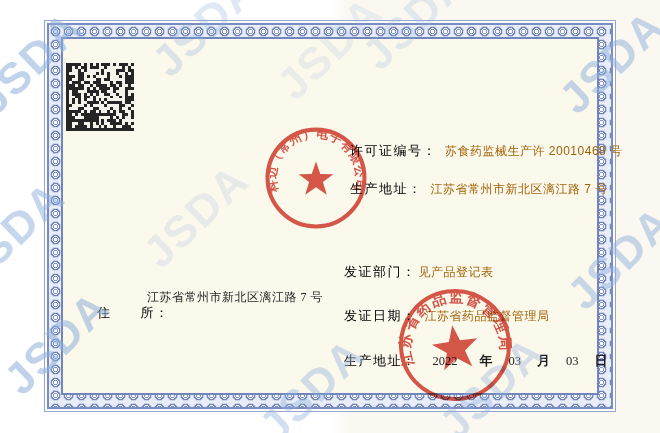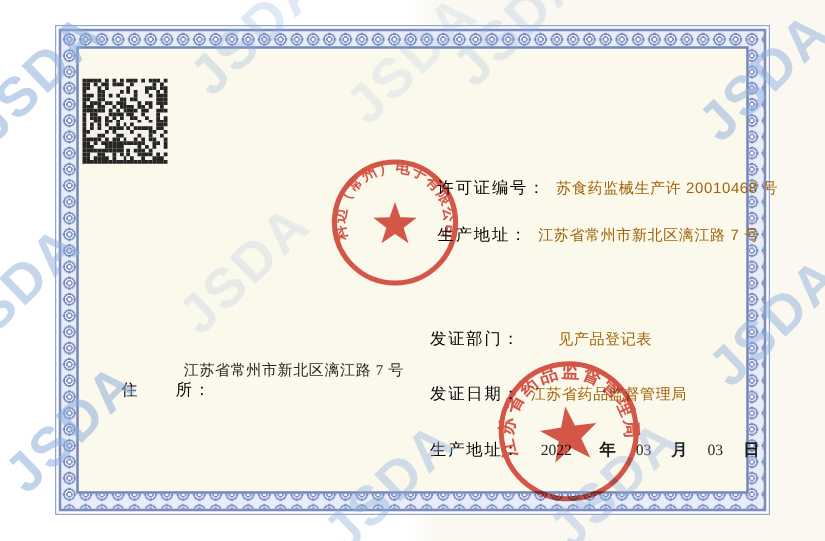--- a/index.html
+++ b/index.html
@@ -619,21 +619,21 @@
   <div class="row" style="left:350px;top:141px">
     <span class="lbl">许可证编号：</span><span class="val">苏食药监械生产许 20010468 号</span>
   </div>
 
   <div class="row" style="left:350px;top:179px">
     <span class="lbl">生产地址：</span><span class="val">江苏省常州市新北区漓江路 7 号</span>
   </div>
 
 
   <div class="row" style="left:344px;top:262px">
-    <span class="lbl">发证部门：</span><span class="val" style="margin-left:30px">见产品登记表</span>
+    <span class="lbl">发证部门：</span><span class="val" style="margin-left:2px">见产品登记表</span>
   </div>
 
   <div class="row" style="left:147px;top:287px">
     <span class="val-plain">江苏省常州市新北区漓江路 7 号</span>
   </div>
   <div class="row" style="left:97px;top:303px">
     <span class="lbl">住　　所：</span>
   </div>
   <div class="row" style="left:344px;top:306px">
     <span class="lbl">发证日期：</span><span class="val">江苏省药品监督管理局</span>

